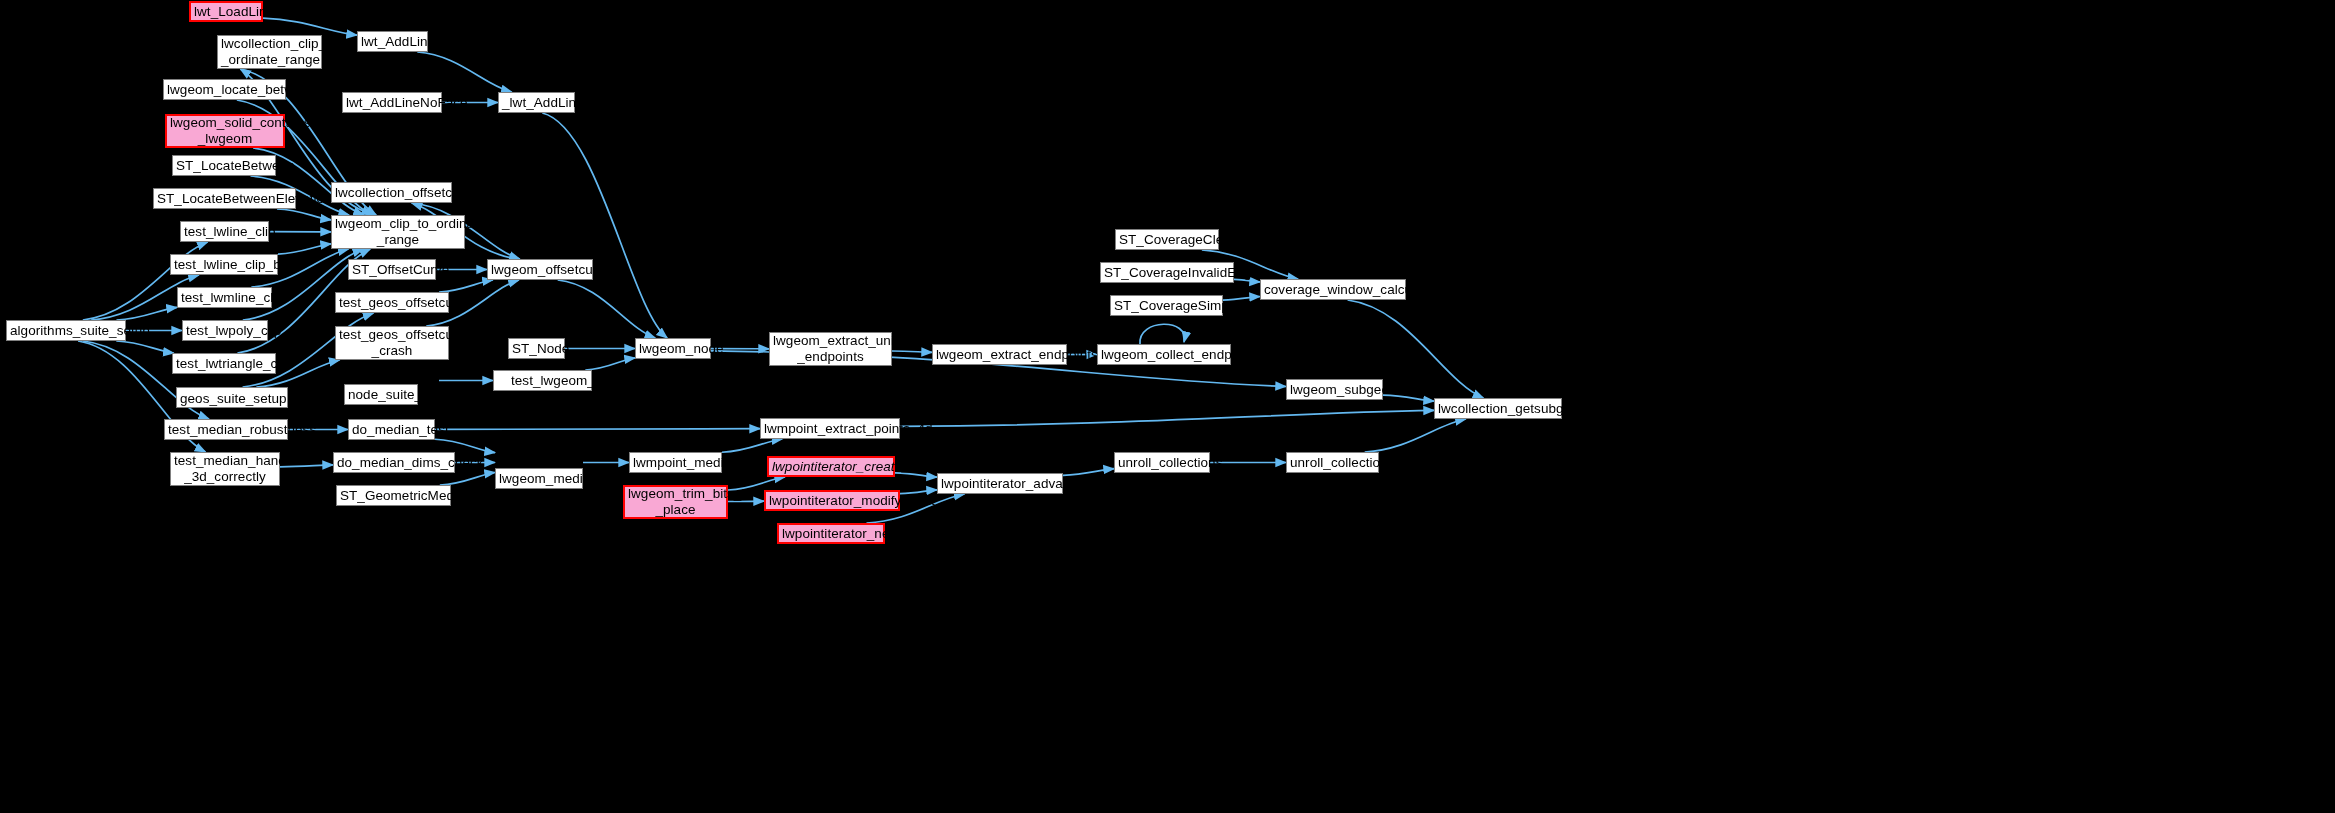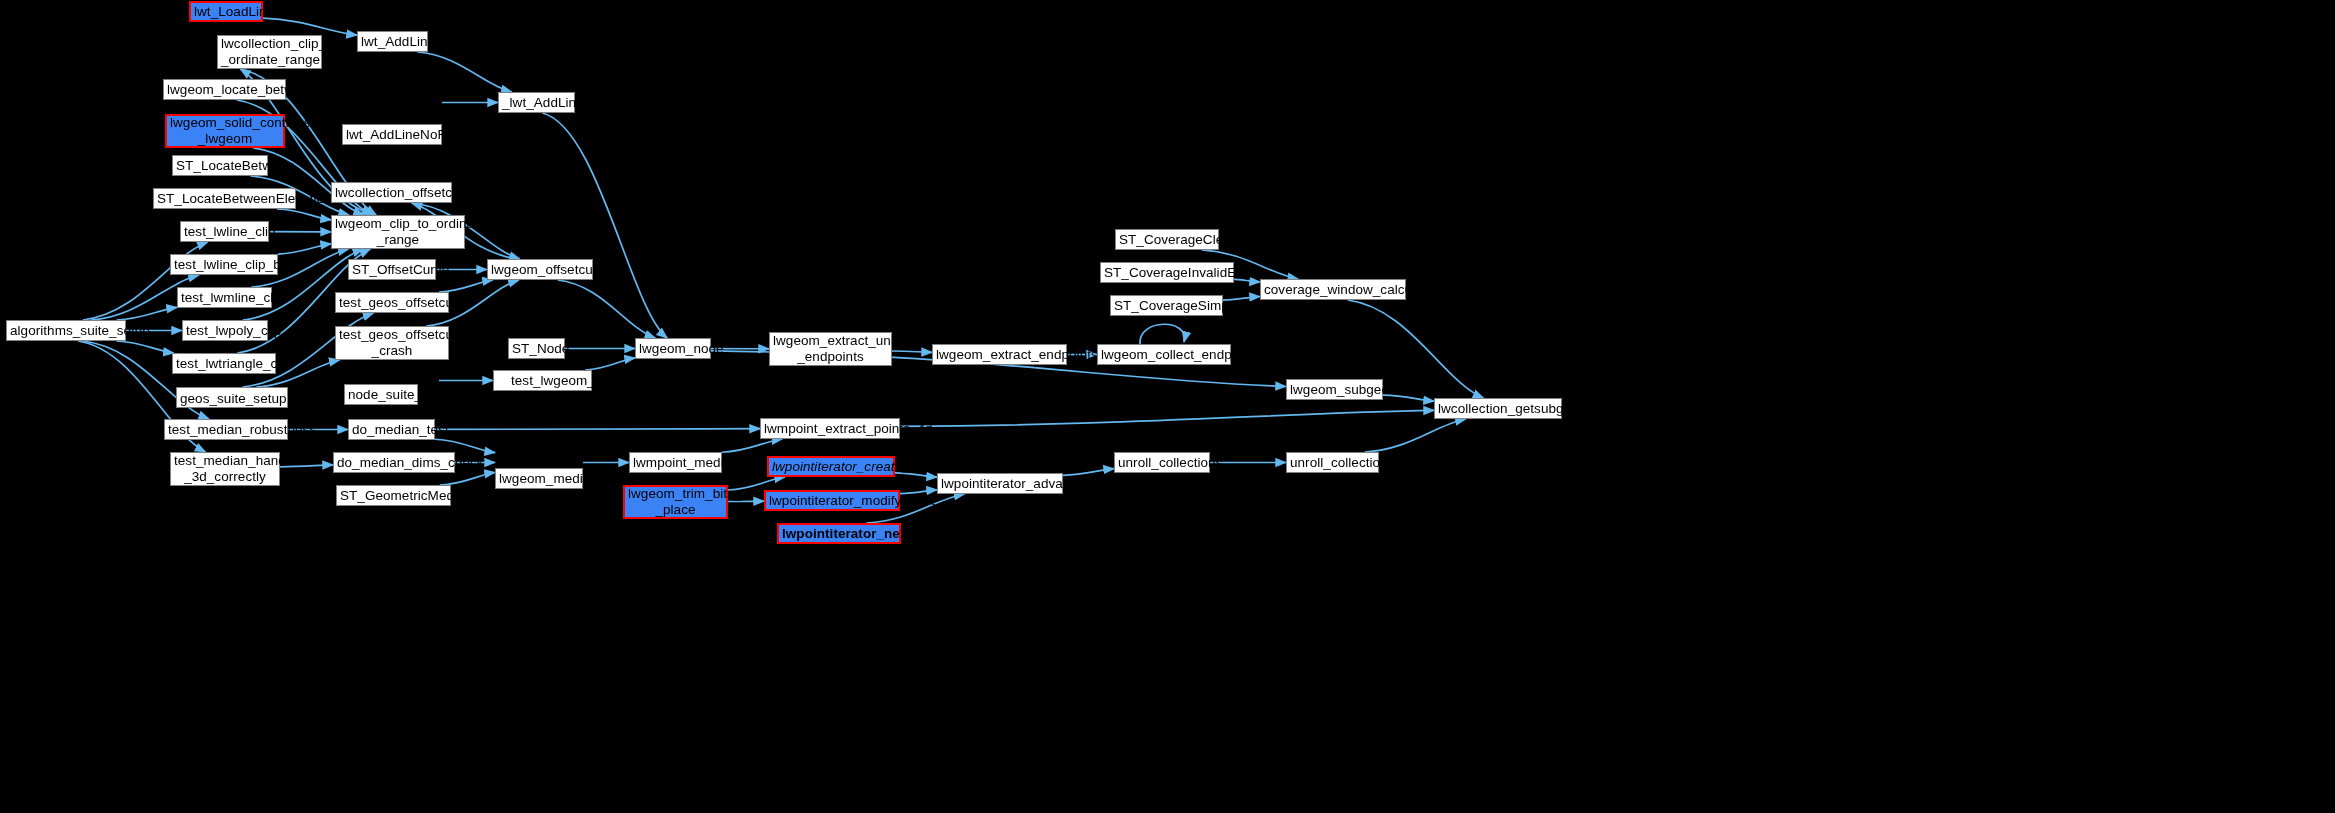--- a/index.html
+++ b/index.html
@@ -35,21 +35,21 @@
     border: 1px solid #808080;
     color: #000000;
     font-size: 13.5px;
     line-height: 1.18;
     letter-spacing: 0.05px;
     white-space: pre-line;
     padding: 0 3px;
     cursor: pointer;
   }
   .node.hl {
-    background: #3b82f6;
+    background: #f9a8d4;
     border: 2px solid #ff0000;
   }
   .node-label {
     display: block;
     width: 100%;
   }
 </style>
 </head>
 <body>
 
@@ -119,25 +119,25 @@
       <path d="M728,501.49680511182106 C744.2,501.4692012779552 753.2,501.21248562300315 764,501.1517571884984" fill="none" stroke="#63b8f0" stroke-width="1.7" marker-end="url(#arw)"></path>
       <path d="M1063,475.3333333333333 C1085.95,474.8044444444444 1098.7,469.8857777777778 1114,468.72222222222223" fill="none" stroke="#63b8f0" stroke-width="1.7" marker-end="url(#arw)"></path>
       <path d="M1210,462.5 C1244.2,462.5 1263.2,462.5 1286,462.5" fill="none" stroke="#63b8f0" stroke-width="1.7" marker-end="url(#arw)"></path>
       <path d="M1364.6805555555557,452 C1410.1930555555555,449.36 1435.4777777777776,424.808 1465.8194444444443,419" fill="none" stroke="#63b8f0" stroke-width="1.7" marker-end="url(#arw)"></path>
     </svg>
 <div class="node hl" style="left: 189px; top: 1px; width: 74px; height: 21px;"><span class="node-label">lwt_LoadLine</span></div>
     <div class="node" style="left: 357px; top: 31px; width: 71px; height: 21px;"><span class="node-label">lwt_AddLine</span></div>
     <div class="node" style="left: 172px; top: 35px; width: 105px; height: 34px; margin-left: 45px;"><span class="node-label">lwcollection_clip_to
 _ordinate_range</span></div>
     <div class="node" style="left: 163px; top: 79px; width: 123px; height: 21px;"><span class="node-label">lwgeom_locate_between</span></div>
-    <div class="node" style="left: 342px; top: 92px; width: 100px; height: 21px; margin-top: 32px;"><span class="node-label">lwt_AddLineNoFace</span></div>
+    <div class="node" style="left: 342px; top: 92px; width: 100px; height: 21px;"><span class="node-label">lwt_AddLineNoFace</span></div>
     <div class="node" style="left: 498px; top: 92px; width: 77px; height: 21px;"><span class="node-label">_lwt_AddLine</span></div>
     <div class="node hl" style="left: 165px; top: 114px; width: 120px; height: 34px;"><span class="node-label">lwgeom_solid_contains
 _lwgeom</span></div>
-    <div class="node" style="left: 172px; top: 155px; width: 96px; height: 21px;"><span class="node-label">ST_LocateBetween</span></div>
+    <div class="node" style="left: 172px; top: 155px; width: 104px; height: 21px;"><span class="node-label">ST_LocateBetween</span></div>
     <div class="node" style="left: 153px; top: 188px; width: 143px; height: 21px;"><span class="node-label">ST_LocateBetweenElevations</span></div>
     <div class="node" style="left: 331px; top: 182px; width: 121px; height: 21px;"><span class="node-label">lwcollection_offsetcurve</span></div>
     <div class="node" style="left: 180px; top: 221px; width: 89px; height: 21px;"><span class="node-label">test_lwline_clip</span></div>
     <div class="node" style="left: 331px; top: 215px; width: 134px; height: 34px;"><span class="node-label">lwgeom_clip_to_ordinate
 _range</span></div>
     <div class="node" style="left: 170px; top: 254px; width: 108px; height: 21px;"><span class="node-label">test_lwline_clip_big</span></div>
     <div class="node" style="left: 348px; top: 259px; width: 88px; height: 21px;"><span class="node-label">ST_OffsetCurve</span></div>
     <div class="node" style="left: 487px; top: 259px; width: 106px; height: 21px;"><span class="node-label">lwgeom_offsetcurve</span></div>
     <div class="node" style="left: 177px; top: 287px; width: 95px; height: 21px;"><span class="node-label">test_lwmline_clip</span></div>
     <div class="node" style="left: 335px; top: 292px; width: 114px; height: 21px;"><span class="node-label">test_geos_offsetcurve</span></div>
@@ -170,14 +170,14 @@
     <div class="node" style="left: 495px; top: 468px; width: 88px; height: 21px;"><span class="node-label">lwgeom_median</span></div>
     <div class="node" style="left: 629px; top: 452px; width: 93px; height: 21px;"><span class="node-label">lwmpoint_median</span></div>
     <div class="node hl" style="left: 767px; top: 456px; width: 128px; height: 21px; font-style: italic;"><span class="node-label">lwpointiterator_create_rw</span></div>
     <div class="node" style="left: 937px; top: 473px; width: 126px; height: 21px;"><span class="node-label">lwpointiterator_advance</span></div>
     <div class="node" style="left: 1114px; top: 452px; width: 96px; height: 21px;"><span class="node-label">unroll_collections</span></div>
     <div class="node" style="left: 1286px; top: 452px; width: 93px; height: 21px;"><span class="node-label">unroll_collection</span></div>
     <div class="node" style="left: 336px; top: 485px; width: 115px; height: 21px;"><span class="node-label">ST_GeometricMedian</span></div>
     <div class="node hl" style="left: 623px; top: 485px; width: 105px; height: 34px;"><span class="node-label">lwgeom_trim_bits_in
 _place</span></div>
     <div class="node hl" style="left: 764px; top: 490px; width: 136px; height: 21px;"><span class="node-label">lwpointiterator_modify_next</span></div>
-    <div class="node hl" style="left: 777px; top: 523px; width: 124px; height: 21px; font-weight: bold;"><span class="node-label">lwpointiterator_next</span></div>
+    <div class="node hl" style="left: 777px; top: 523px; width: 108px; height: 21px;"><span class="node-label">lwpointiterator_next</span></div>
   </div>
 
 </body></html>

